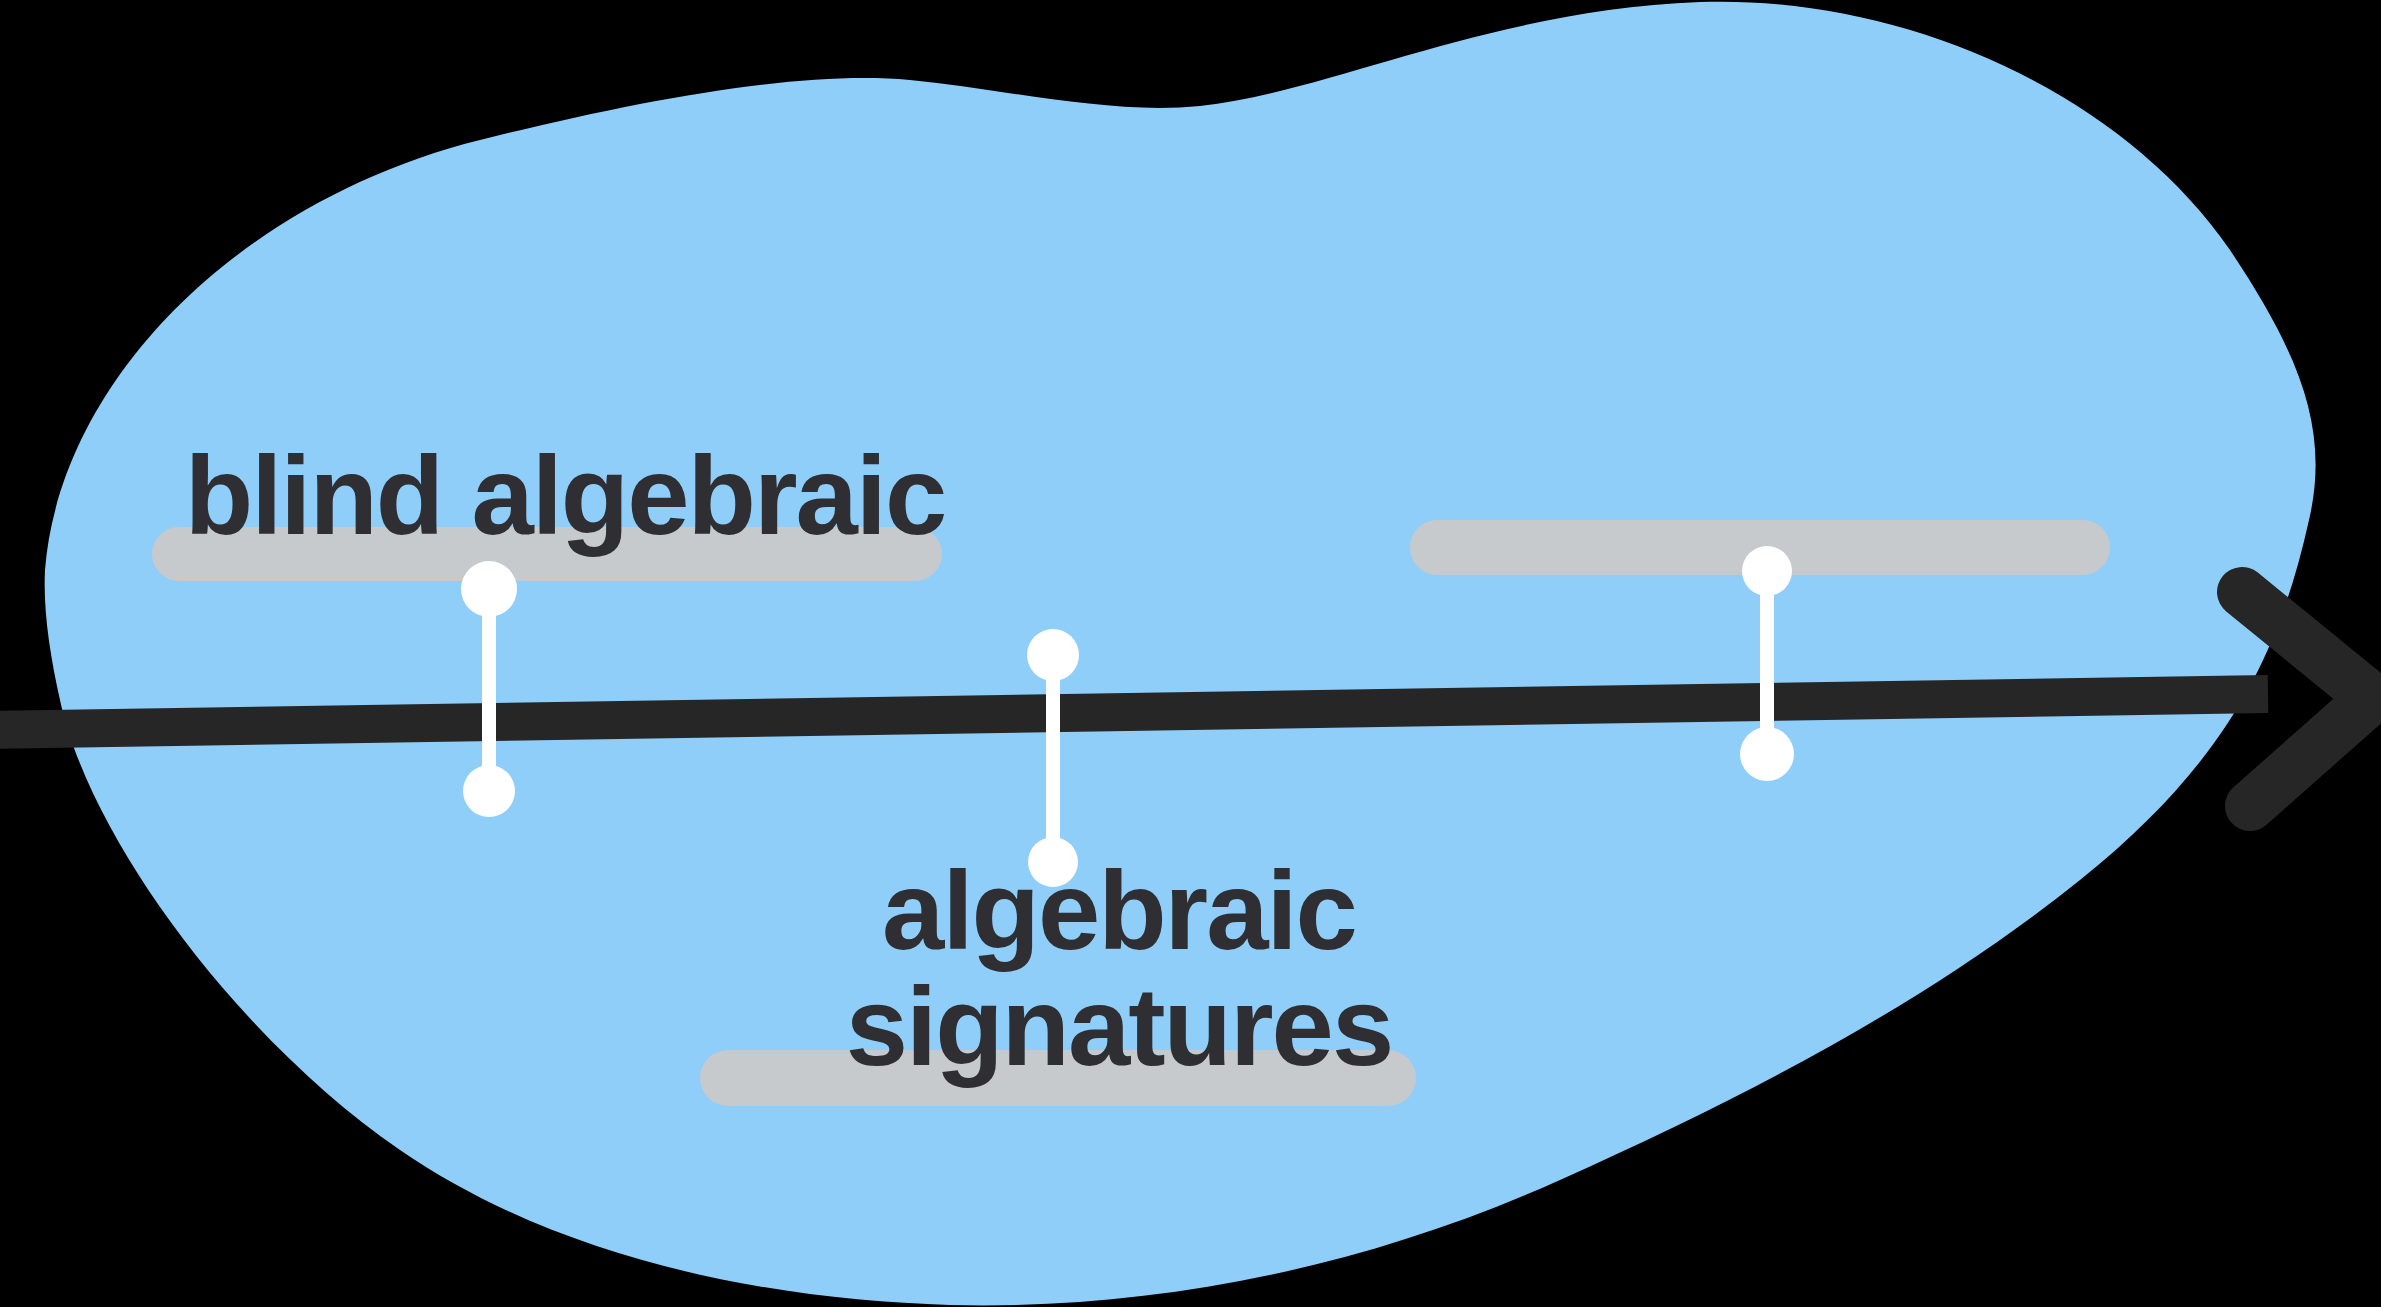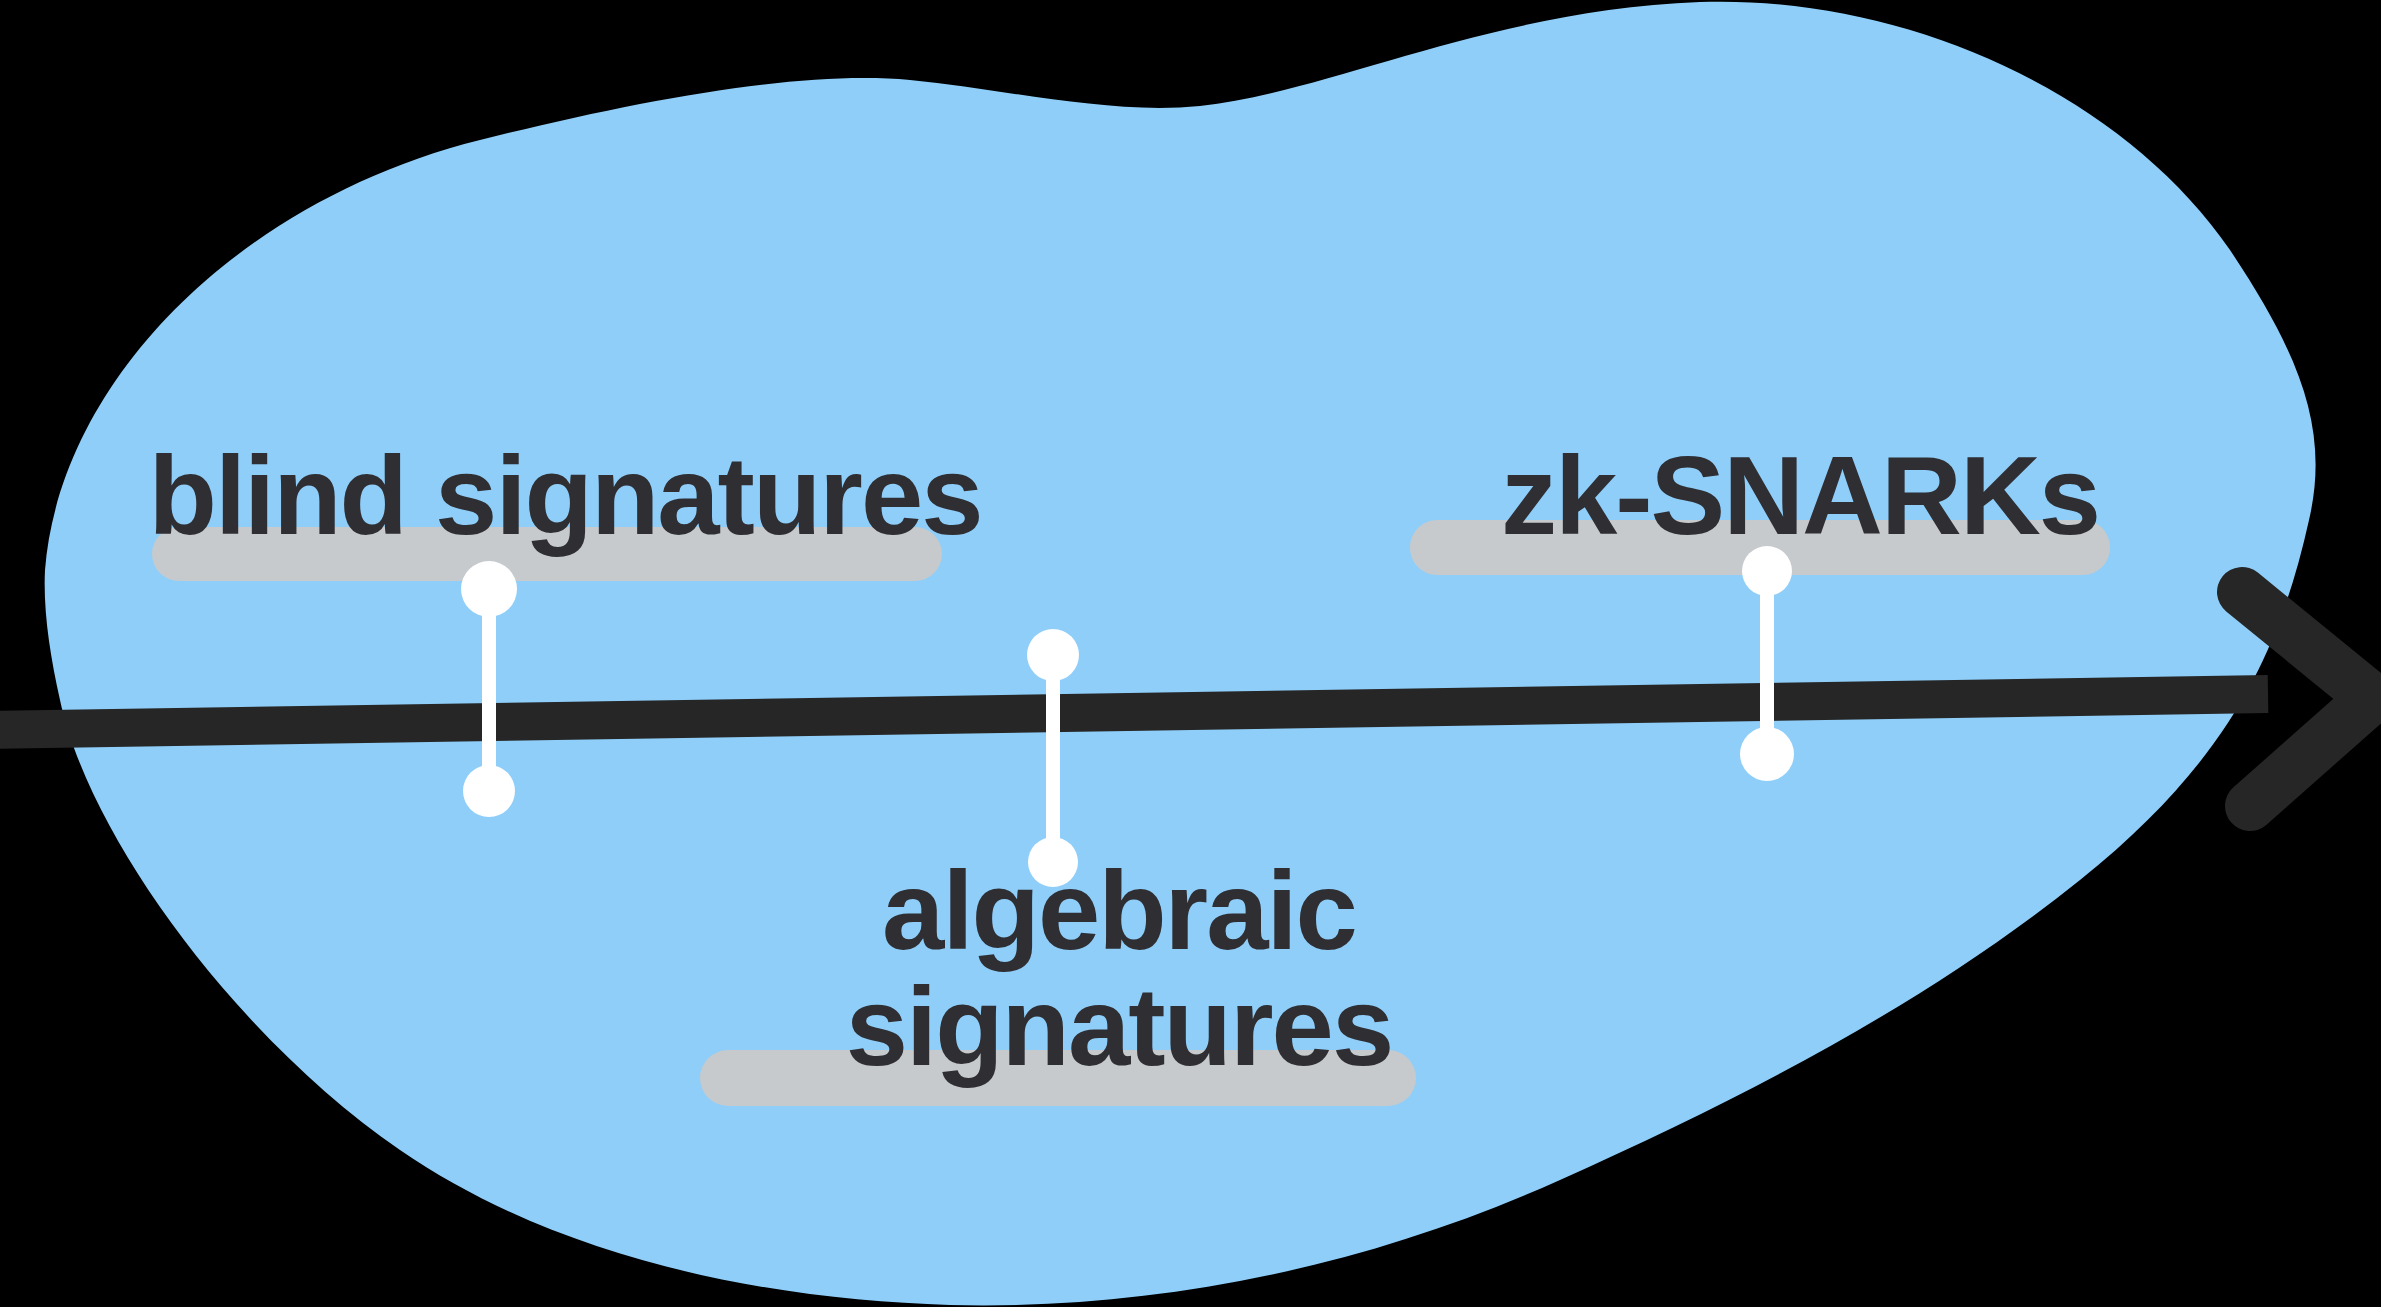--- a/index.html
+++ b/index.html
@@ -81,19 +81,18 @@
     </g>
 
     <g>
       <line x1="1767" y1="571" x2="1767" y2="754" stroke="#FFFFFF" stroke-width="14"></line>
       <circle cx="1767" cy="571" r="25" fill="#FFFFFF"></circle>
       <circle cx="1767" cy="754" r="27" fill="#FFFFFF"></circle>
     </g>
 
   </svg>
 
-  <div class="label nowrap" id="label-blind">blind signatures</div>
+  <div class="label nowrap" id="label-blind">blind algebraic</div>
 
   <div class="label" id="label-algebraic">algebraic signatures</div>
 
-  <div class="label nowrap" id="label-zk">zk-SNARKs</div>
 
 </div>
 
 </body></html>

